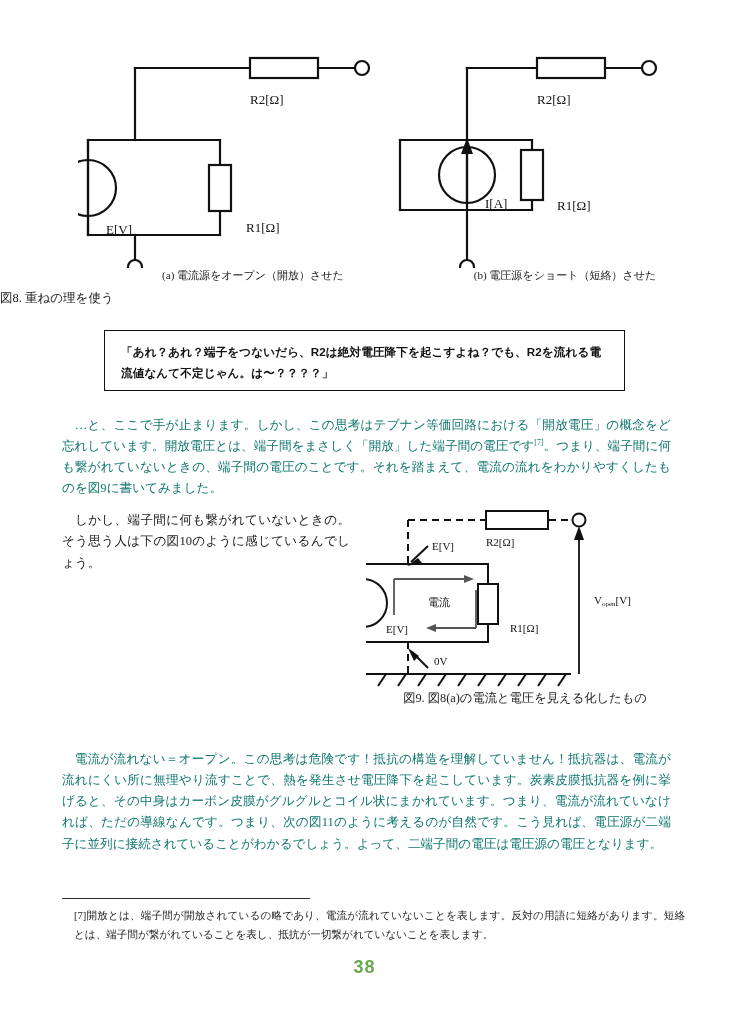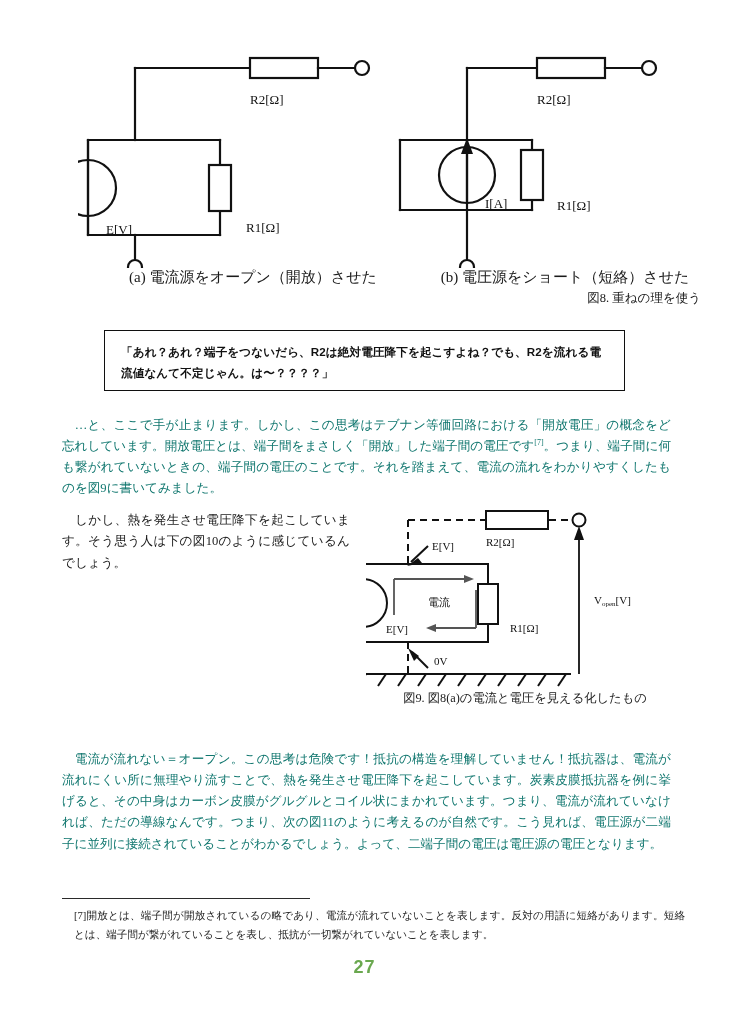--- a/index.html
+++ b/index.html
@@ -39,42 +39,42 @@
   }
   .circuit-a { left: 78px; }
   .circuit-b { left: 392px; }
 
   .fig-cap-row {
     position: absolute;
     top: 230px;
     left: 0;
     width: 729px;
     height: 22px;
-    font-size: 15px;
+    font-size: 11px;
   }
   .cap-a {
     position: absolute;
     left: 108px;
     top: 0;
     width: 290px;
     text-align: center;
   }
   .cap-b {
     position: absolute;
     left: 420px;
     top: 0;
     width: 290px;
     text-align: center;
   }
   .fig8-title {
     position: absolute;
     top: 252px;
     left: 0;
     width: 701px;
-    text-align: right;
+    text-align: left;
     font-size: 12.5px;
   }
 
   
   .quotebox {
     position: absolute;
     left: 104px;
     top: 330px;
     width: 521px;
     height: 61px;
@@ -279,21 +279,21 @@
 
   <div class="quotebox">
     <p>「あれ？あれ？端子をつないだら、R2は絶対電圧降下を起こすよね？でも、R2を流れる電流値なんて不定じゃん。は〜？？？？」</p>
   </div>
 
   <div class="para-full body-text p1">
     <span class="indent">…と、ここで手が止まります。しかし、この思考はテブナン等価回路における「開放電圧」の概念をど忘れしています。開放電圧とは、端子間をまさしく「開放」した端子間の電圧です</span><span class="sup-note">[7]</span><span>。つまり、端子間に何も繋がれていないときの、端子間の電圧のことです。それを踏まえて、電流の流れをわかりやすくしたものを図9に書いてみました。</span>
   </div>
 
   <div class="col-left">
-    <p class="indent">しかし、熱を発生させ電圧降下を起こしています。そう思う人は下の図10のように感じているんでしょう。</p>
+    <p class="indent">しかし、端子間に何も繋がれていないときの。そう思う人は下の図10のように感じているんでしょう。</p>
   </div>
 
   <div class="fig9-wrap">
     <svg width="320" height="210" viewBox="0 0 320 210">
 
       <g stroke="#111" stroke-width="2" fill="none" stroke-dasharray="7,5" stroke-linecap="butt">
         <line x1="42" y1="18" x2="120" y2="18"></line>
         <line x1="183" y1="18" x2="205" y2="18"></line>
         <line x1="42" y1="18" x2="42" y2="62"></line>
         <line x1="42" y1="140" x2="42" y2="172"></line>
@@ -370,15 +370,15 @@
 
   <div class="fig9-cap">図9. 図8(a)の電流と電圧を見える化したもの</div>
 
   <div class="para-full body-text p-after">
     <span class="indent">電流が流れない＝オープン。この思考は危険です！抵抗の構造を理解していません！抵抗器は、電流が流れにくい所に無理やり流すことで、熱を発生させ電圧降下を起こしています。炭素皮膜抵抗器を例に挙げると、その中身はカーボン皮膜がグルグルとコイル状にまかれています。つまり、電流が流れていなければ、ただの導線なんです。つまり、次の図11のように考えるのが自然です。こう見れば、電圧源が二端子に並列に接続されていることがわかるでしょう。よって、二端子間の電圧は電圧源の電圧となります。</span>
   </div>
 
   <div class="footnote-rule"></div>
   <div class="footnote">[7]開放とは、端子間が開放されているの略であり、電流が流れていないことを表します。反対の用語に短絡があります。短絡とは、端子間が繋がれていることを表し、抵抗が一切繋がれていないことを表します。</div>
 
-  <div class="page-number">27</div>
+  <div class="page-number">38</div>
 
 </div>
 
 </body></html>

